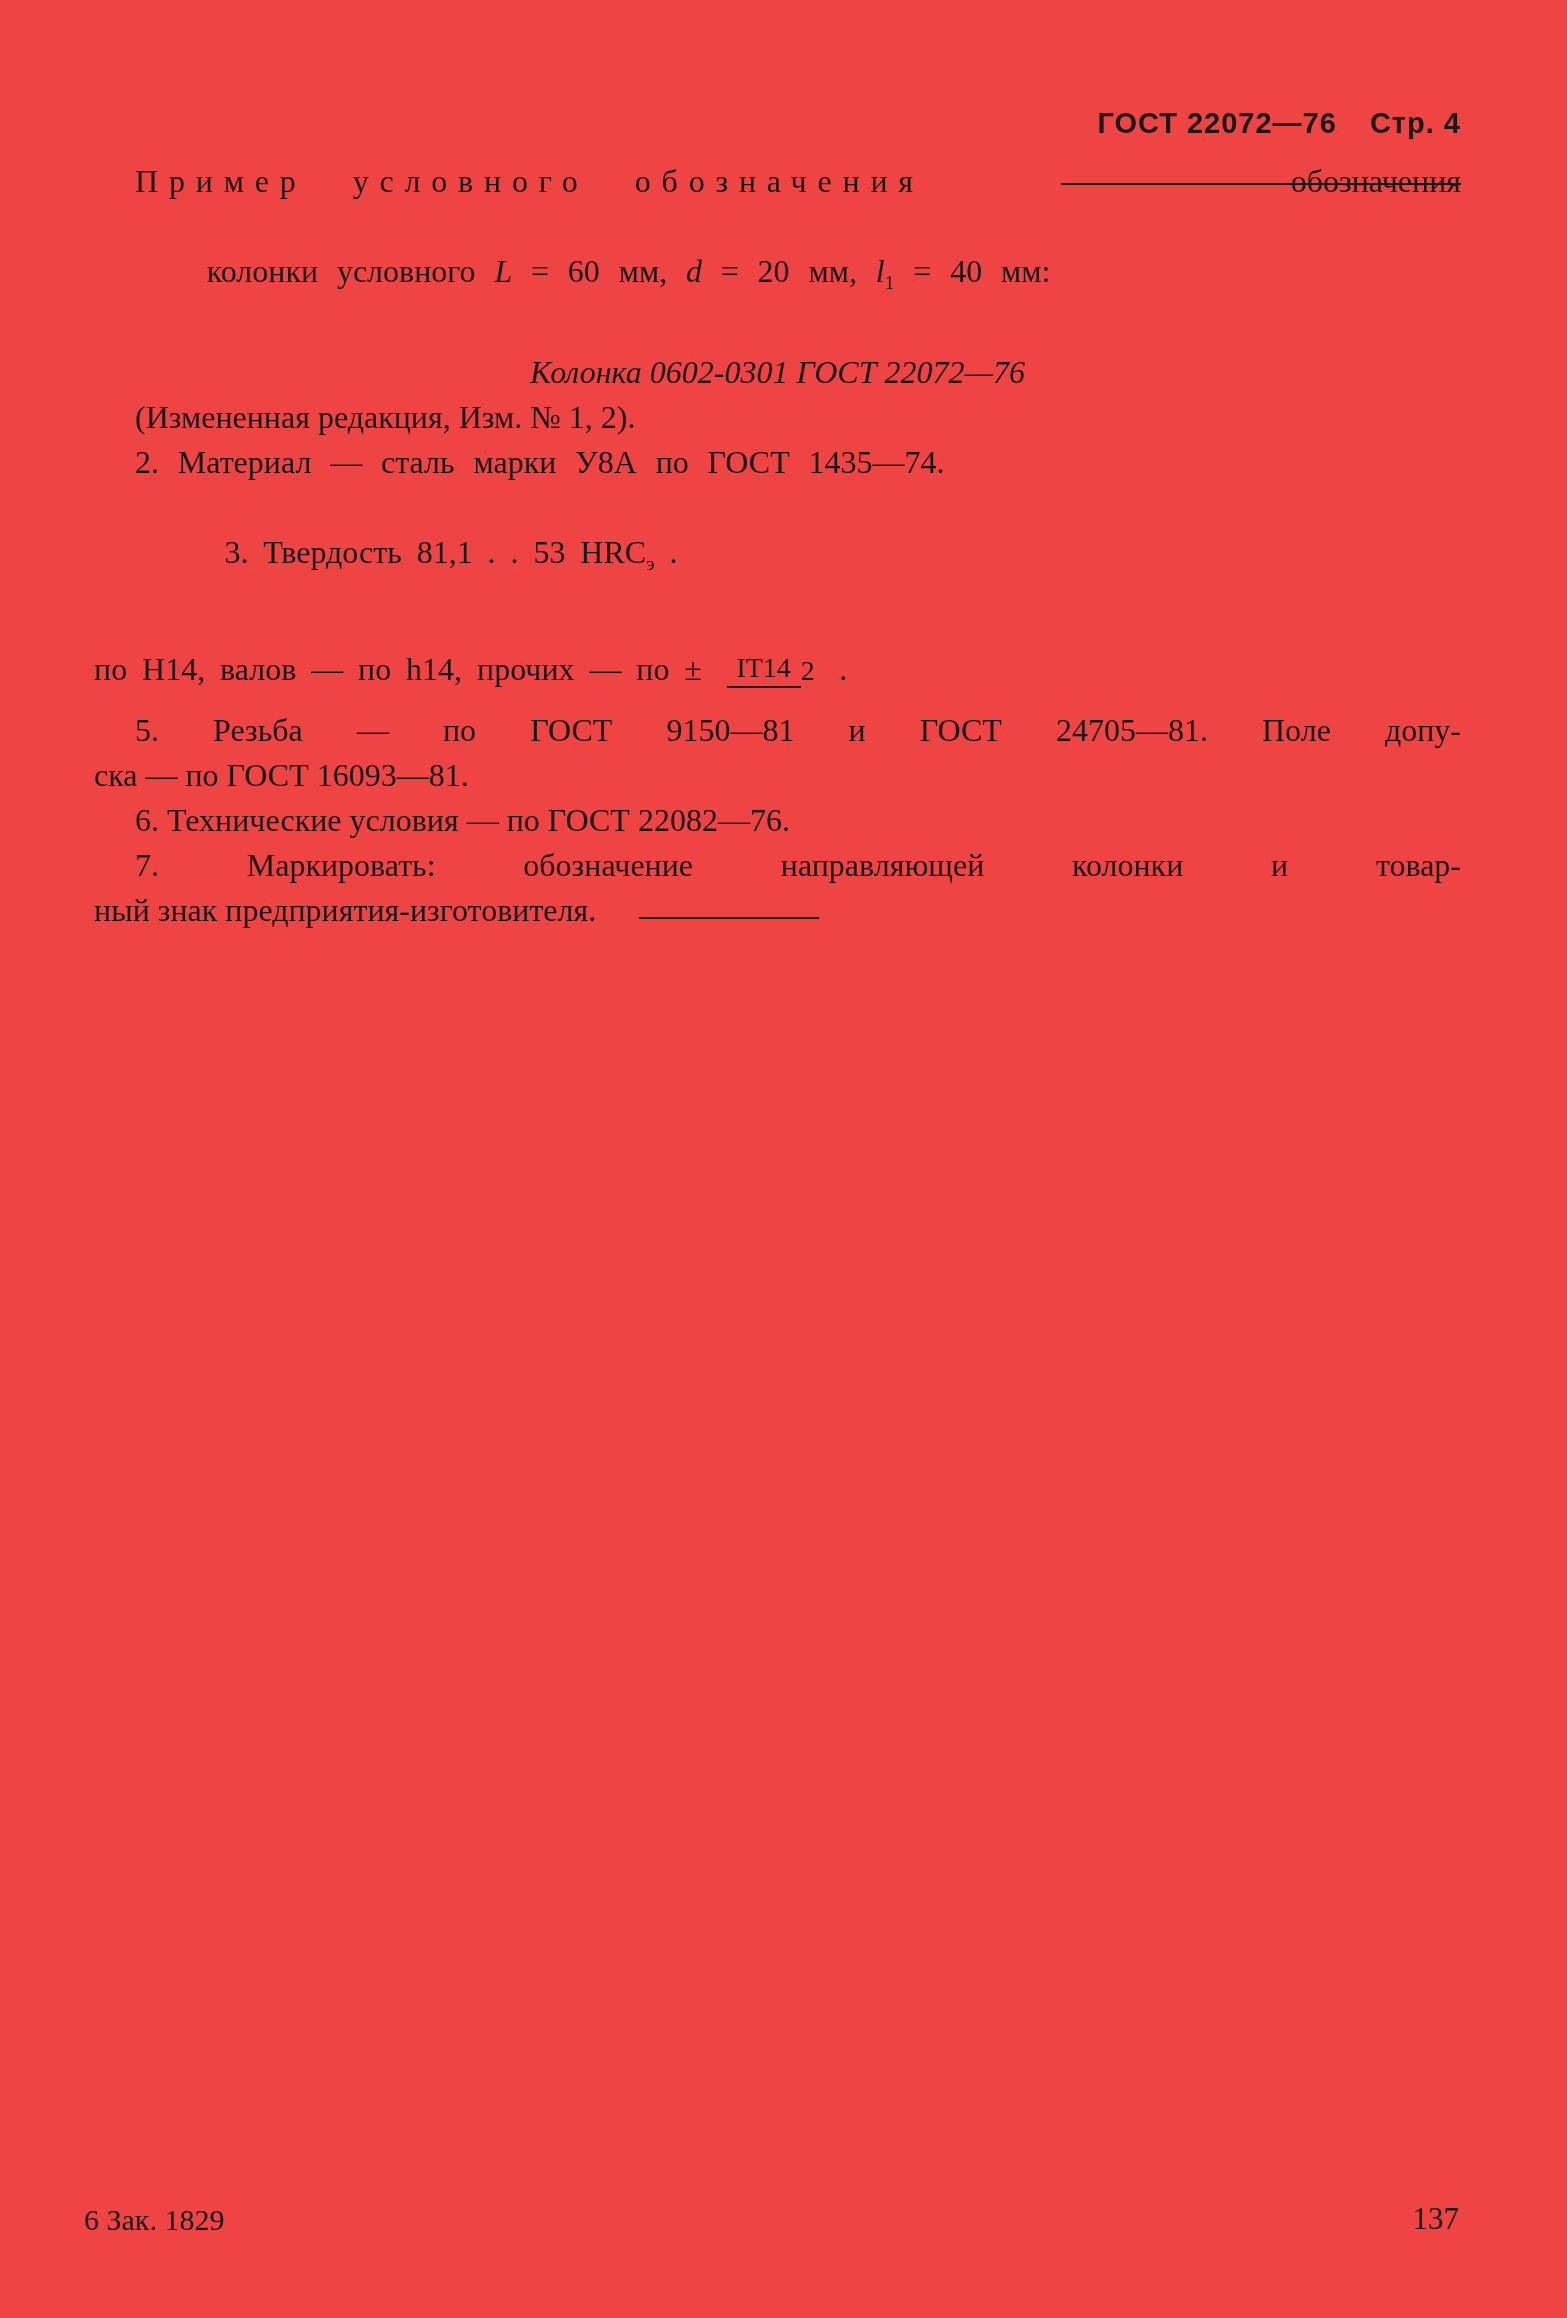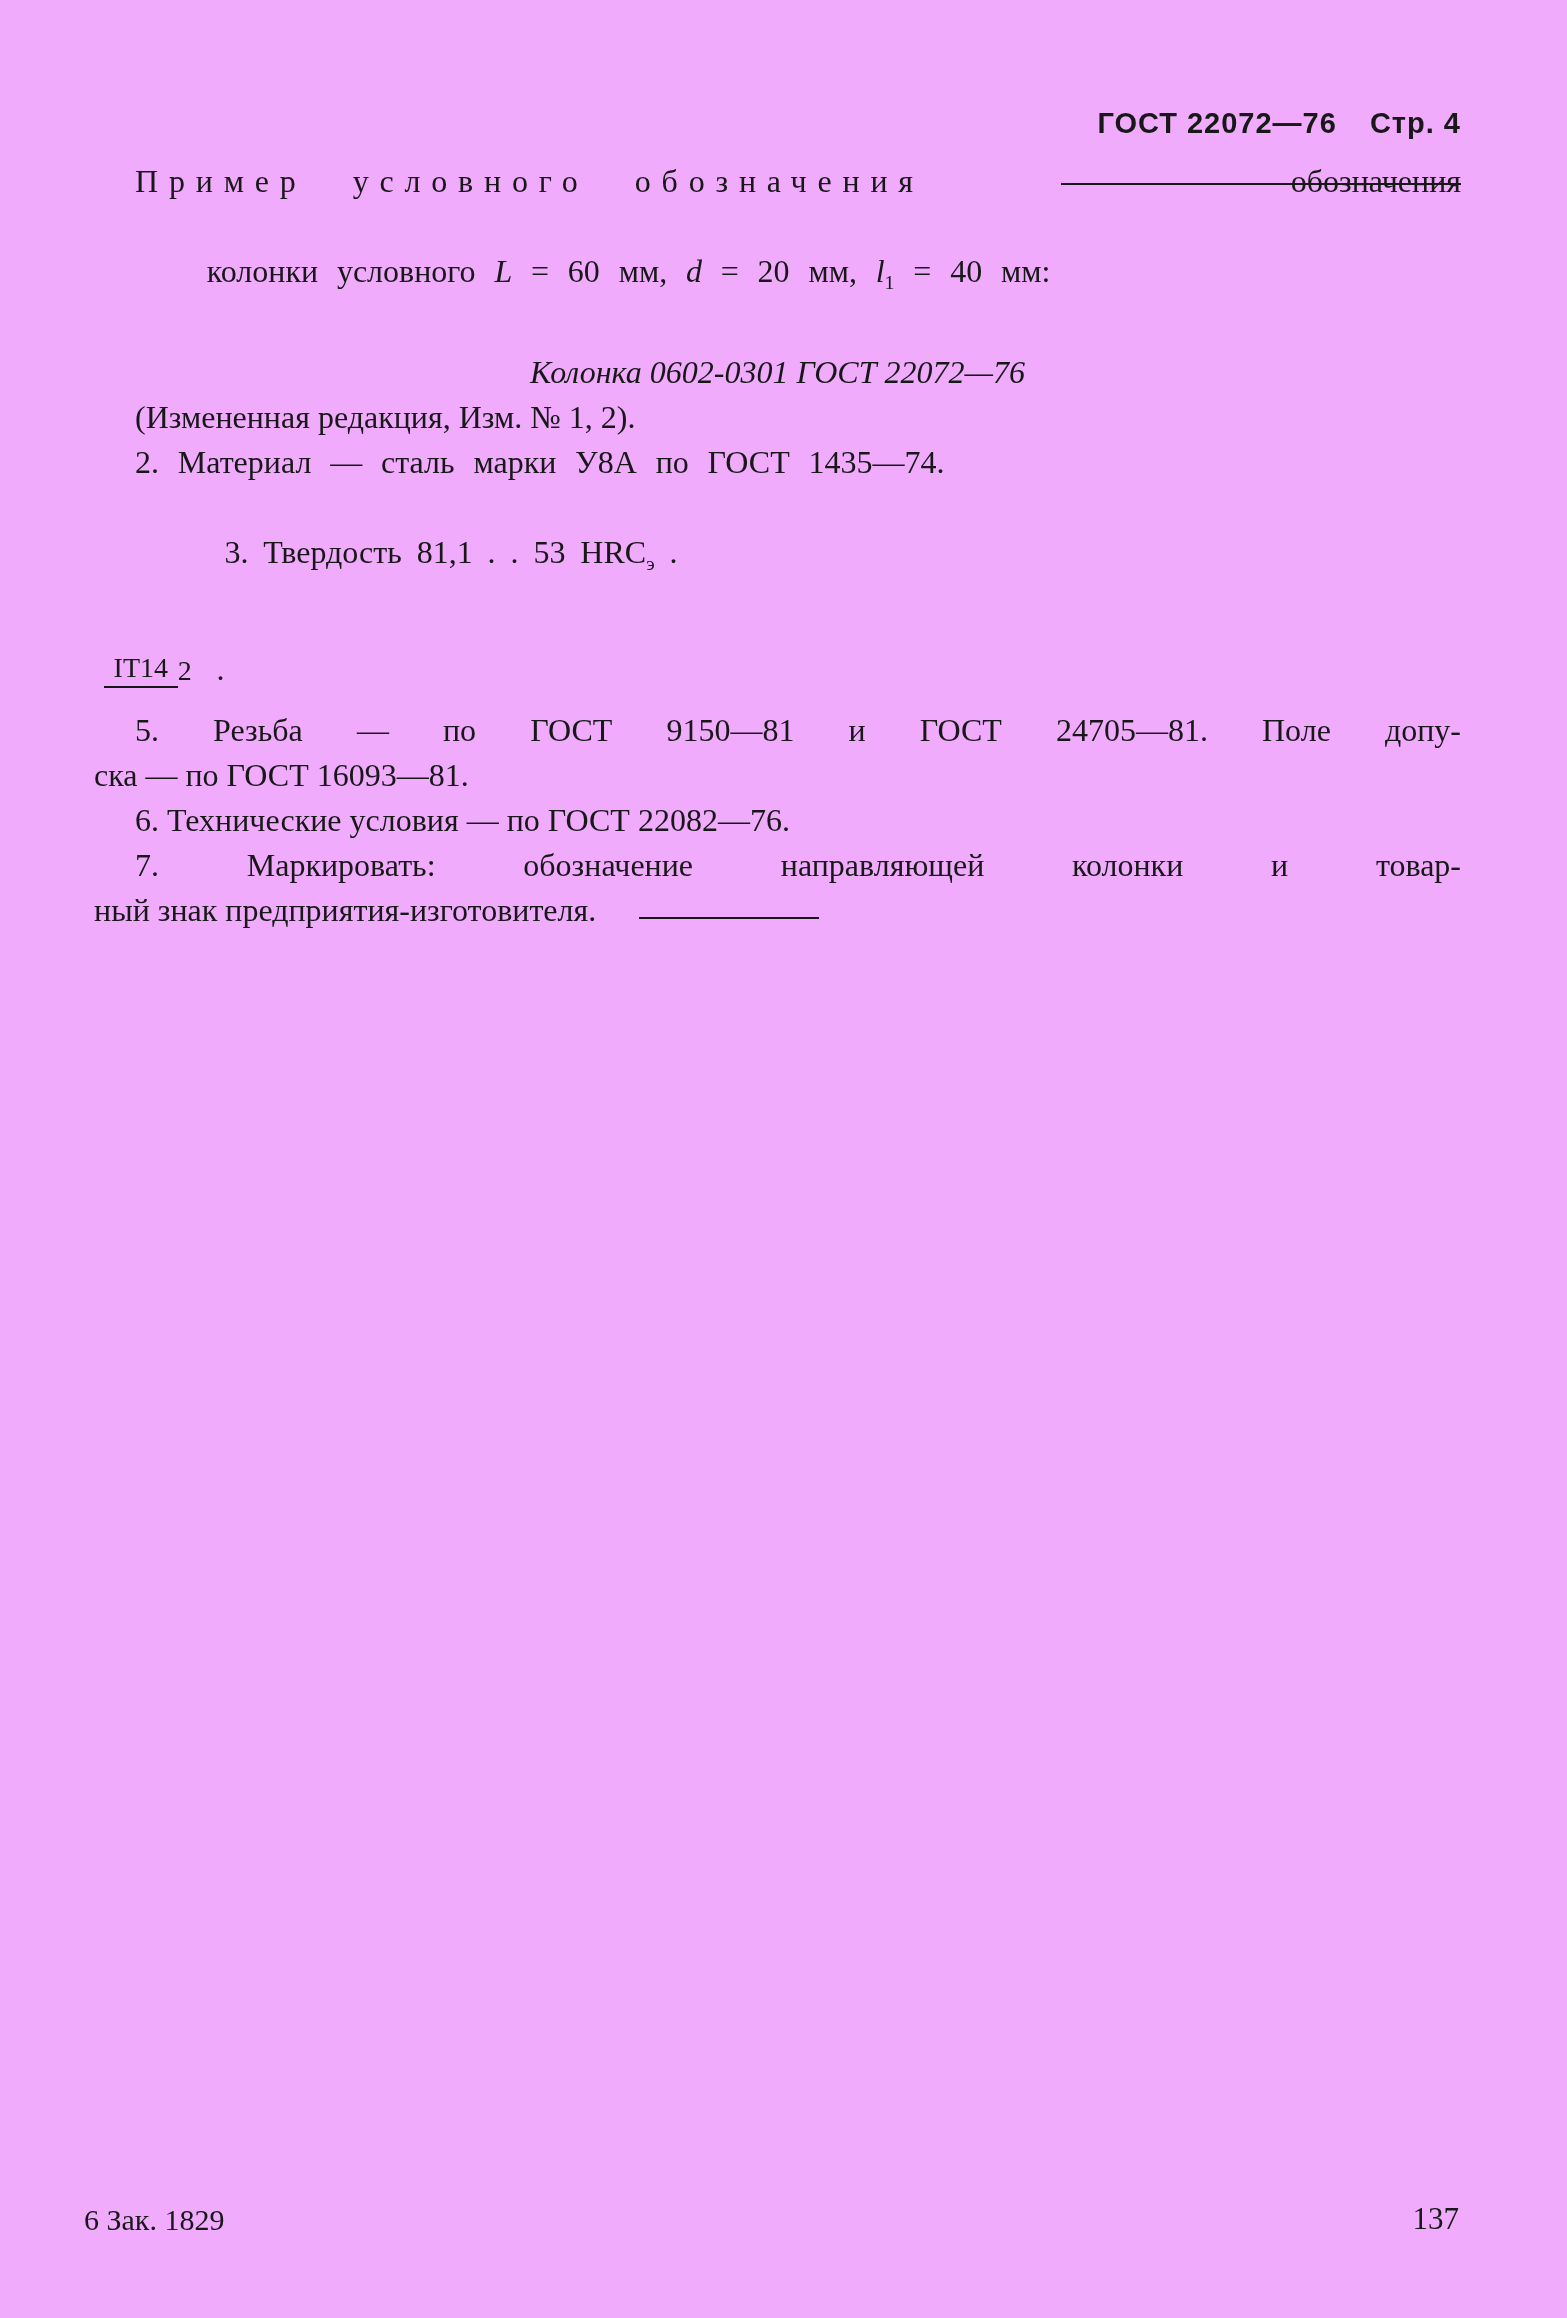--- a/index.html
+++ b/index.html
@@ -1,21 +1,21 @@
 <!DOCTYPE html>
 <html><head>
 <meta charset="utf-8">
 <style>
   html, body { margin: 0; padding: 0; background: #e8e8e8; }
   .page {
     position: relative;
     width: 1567px;
     height: 2318px;
     margin: 0 auto;
-    background: #f0abfc;
+    background: #ef4444;
     color: #181818;
     font-family: "Liberation Serif", serif;
     overflow: hidden;
   }
 
   
   .header-block {
     position: absolute;
     top: 74px;
     right: 106px;
@@ -125,20 +125,21 @@
     <div class="line indent bold">(Измененная редакция, Изм. № 1, 2).</div>
 
     <div class="line indent ws-wide">2. Материал — сталь марки У8А по ГОСТ 1435—74.</div>
 
     <div class="line indent ws-med">
       <span>3. Твердость 81,1 . . 53 HRC</span><span class="sub">э</span><span> .</span>
     </div>
 
 
     <div class="frac-line">
+      <span>по H14, валов — по h14, прочих — по ± </span>
       <span class="frac">
         <span class="num">IT14</span>
         <span class="den">2</span>
       </span>
       <span> .</span>
     </div>
 
     <div class="line indent just">5. Резьба — по ГОСТ 9150—81 и ГОСТ 24705—81. Поле допу-</div>
     <div class="line">ска — по ГОСТ 16093—81.</div>
 

